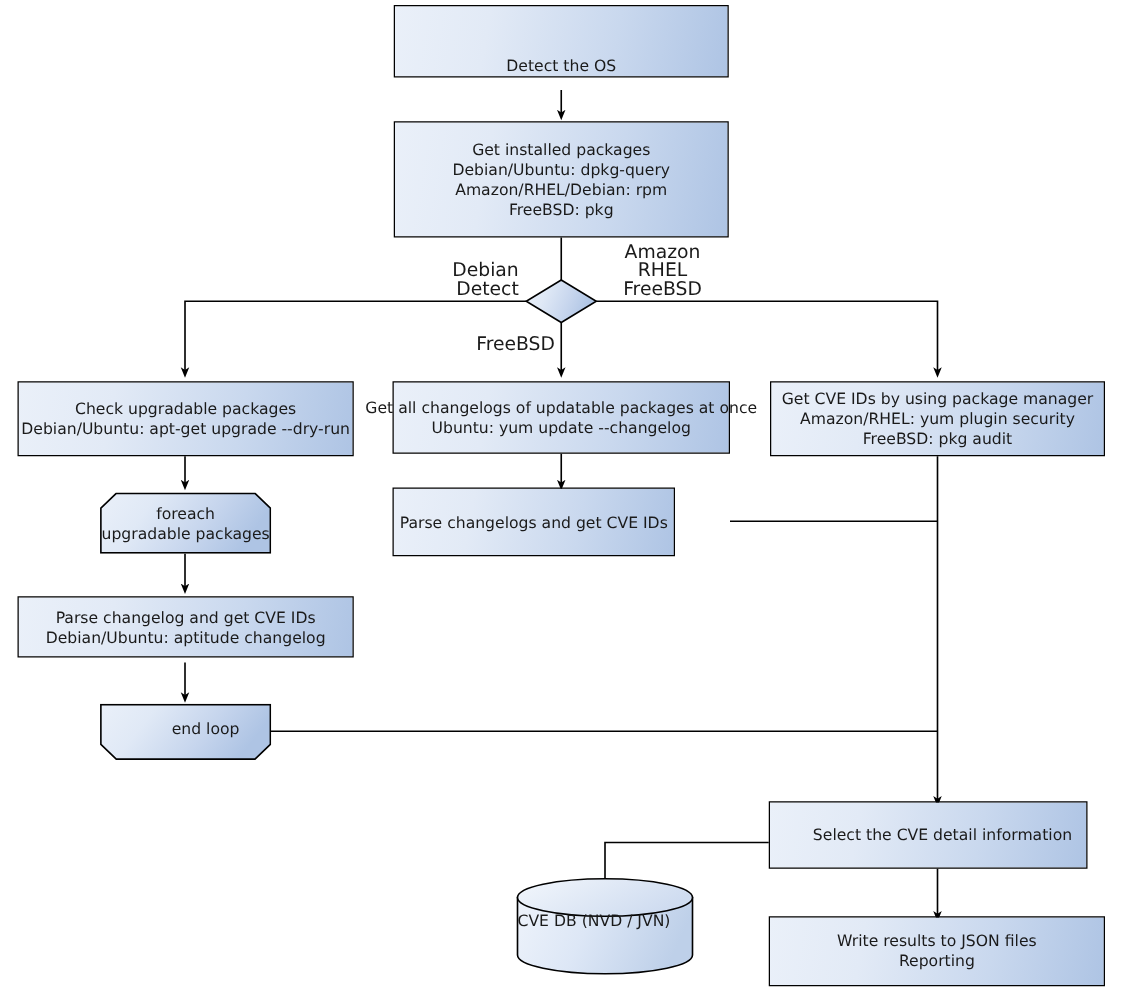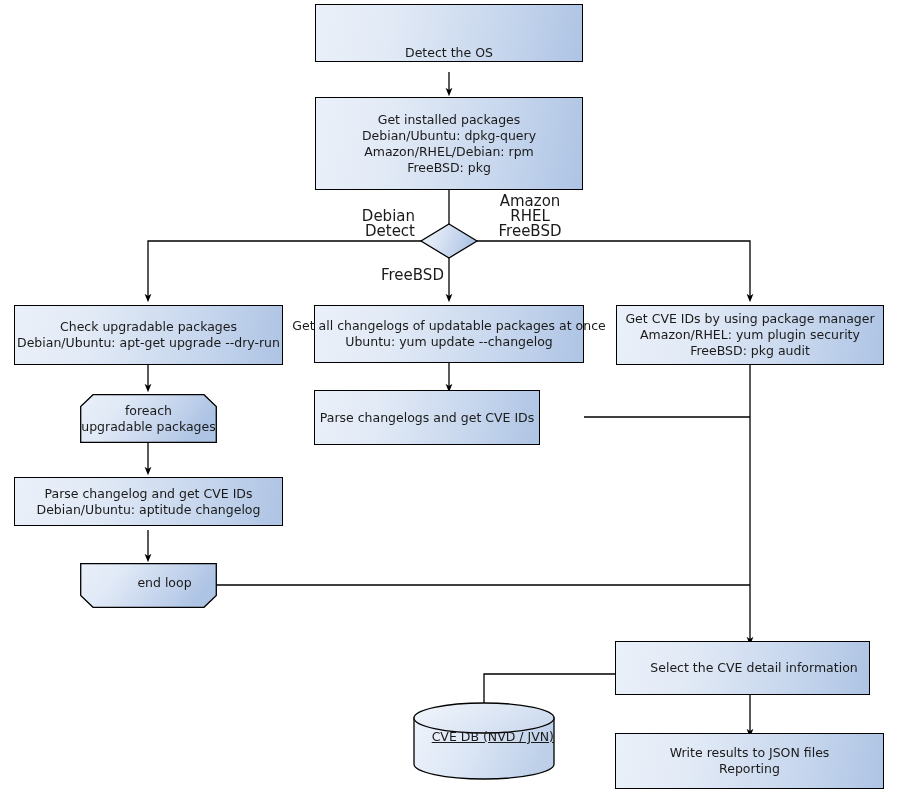--- a/index.html
+++ b/index.html
@@ -48,23 +48,22 @@
     font-size: 15px;
     line-height: 15px;
     color: #1a1a1a;
     text-align: center;
     white-space: pre;
   }
   .cyl-label {
     position: absolute;
     font-size: 12.5px;
     color: #1a1a1a;
-    text-align: right;
+    text-align: left;
     white-space: nowrap;
-    text-decoration: underline;
   }
   .node-text { display: block; }
 </style>
 </head>
 <body>
 
 <div id="canvas">
 
   <svg id="wires" viewBox="0 0 898 803">
     <defs>

